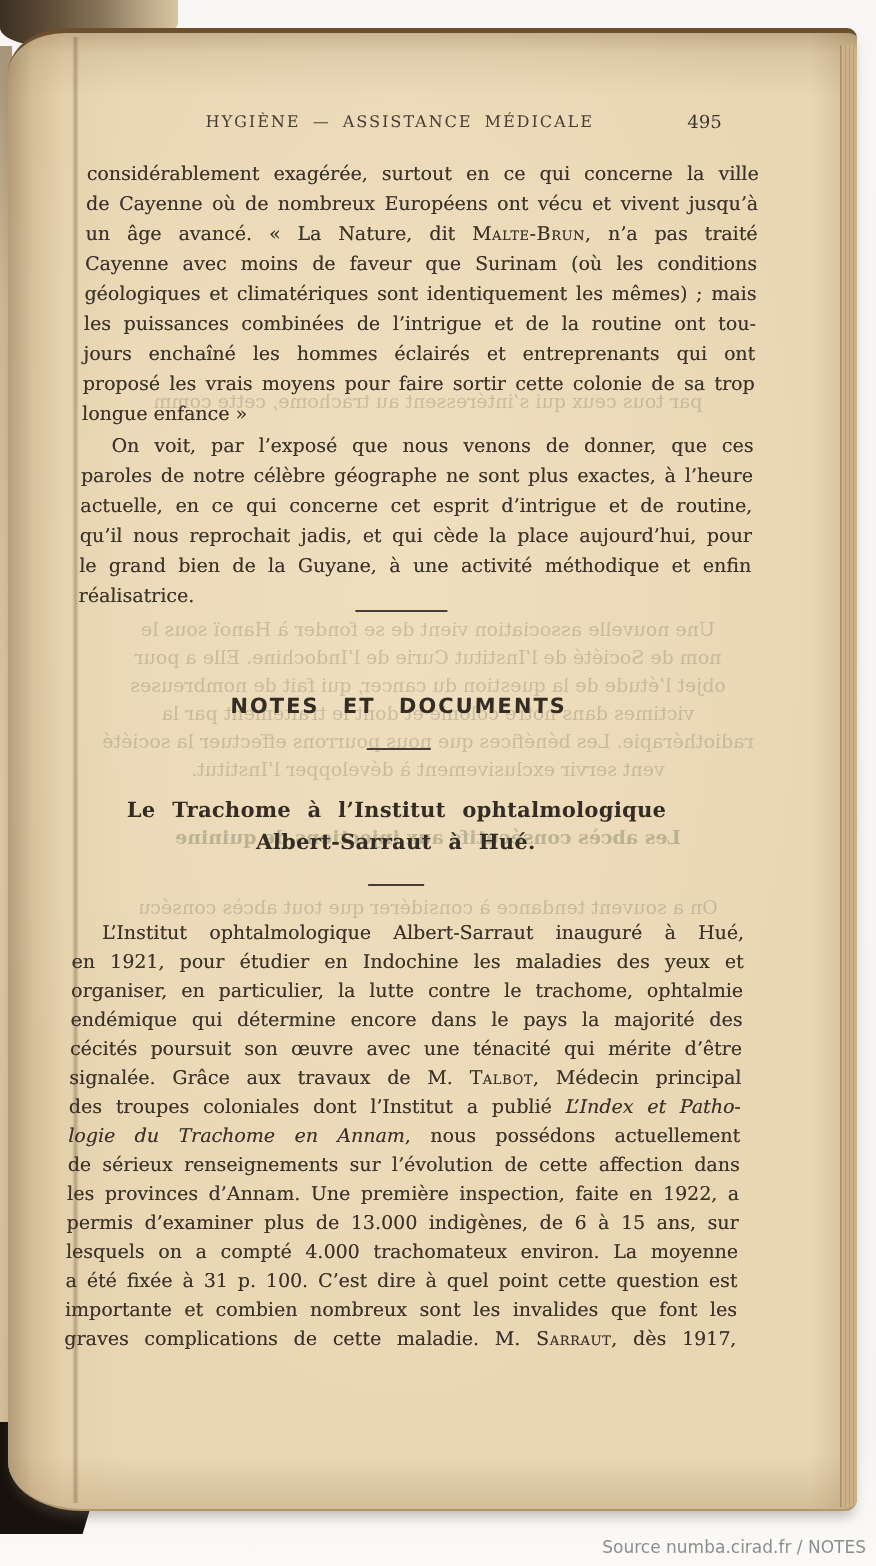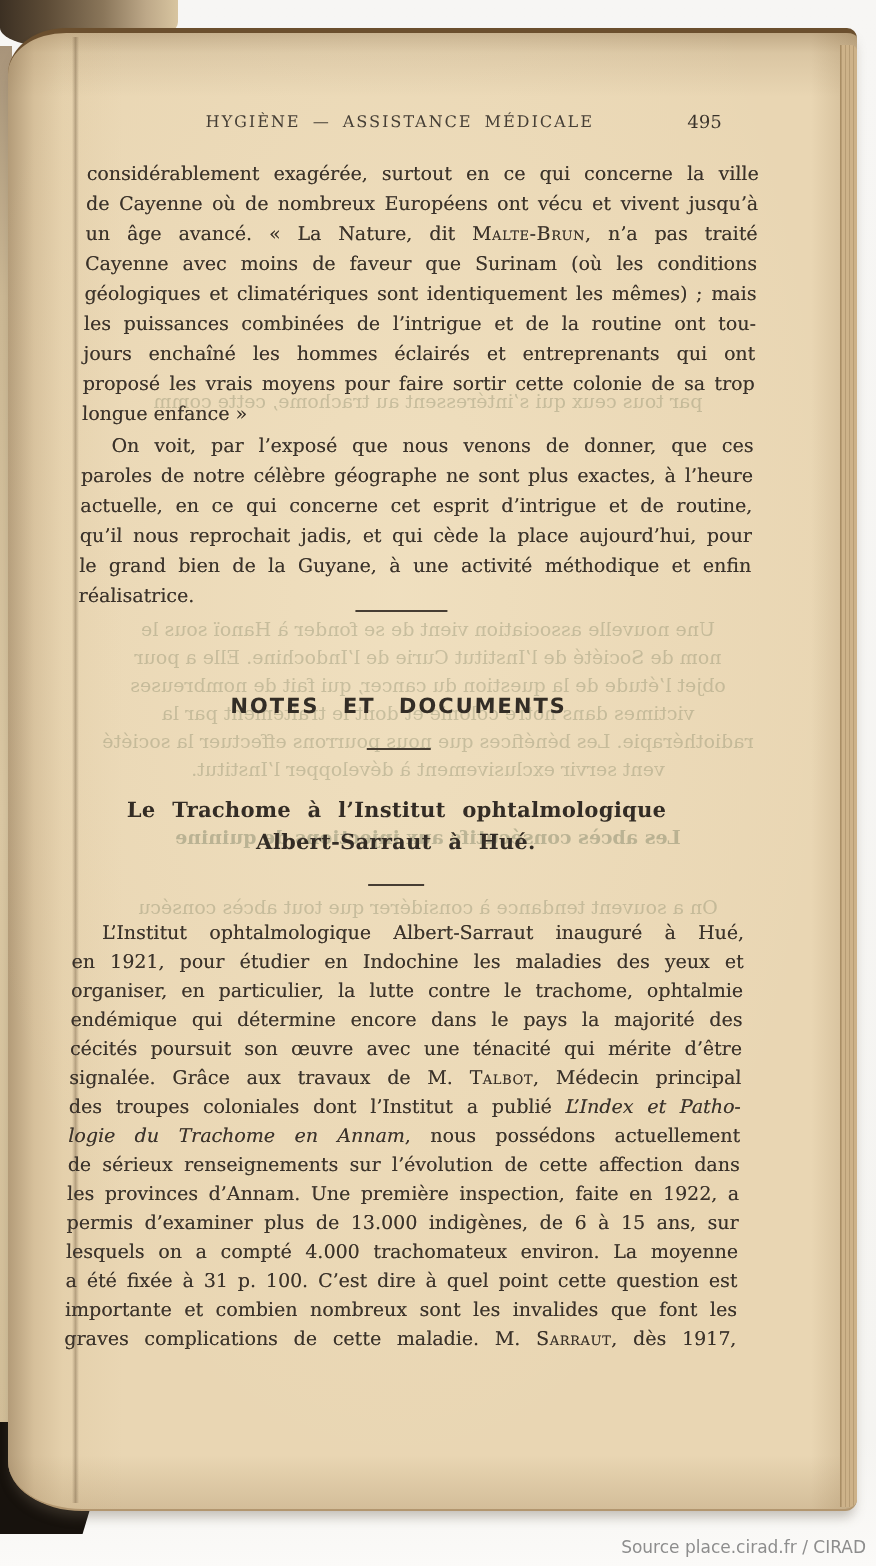--- a/index.html
+++ b/index.html
@@ -155,14 +155,14 @@
         <div class="tline"><span>de sérieux renseignements sur l’évolution de cette affection dans</span></div>
         <div class="tline"><span>les provinces d’Annam. Une première inspection, faite en 1922, a</span></div>
         <div class="tline"><span>permis d’examiner plus de 13.000 indigènes, de 6 à 15 ans, sur</span></div>
         <div class="tline"><span>lesquels on a compté 4.000 trachomateux environ. La moyenne</span></div>
         <div class="tline"><span>a été fixée à 31 p. 100. C’est dire à quel point cette question est</span></div>
         <div class="tline"><span>importante et combien nombreux sont les invalides que font les</span></div>
         <div class="tline"><span>graves complications de cette maladie. M. </span><span class="sc">Sarraut</span><span>, dès 1917,</span></div>
       </div>
   </div>
 
-  <div class="watermark">Source place.cirad.fr / CIRAD</div>
+  <div class="watermark">Source numba.cirad.fr / NOTES</div>
 </div>
 
 </body></html>

